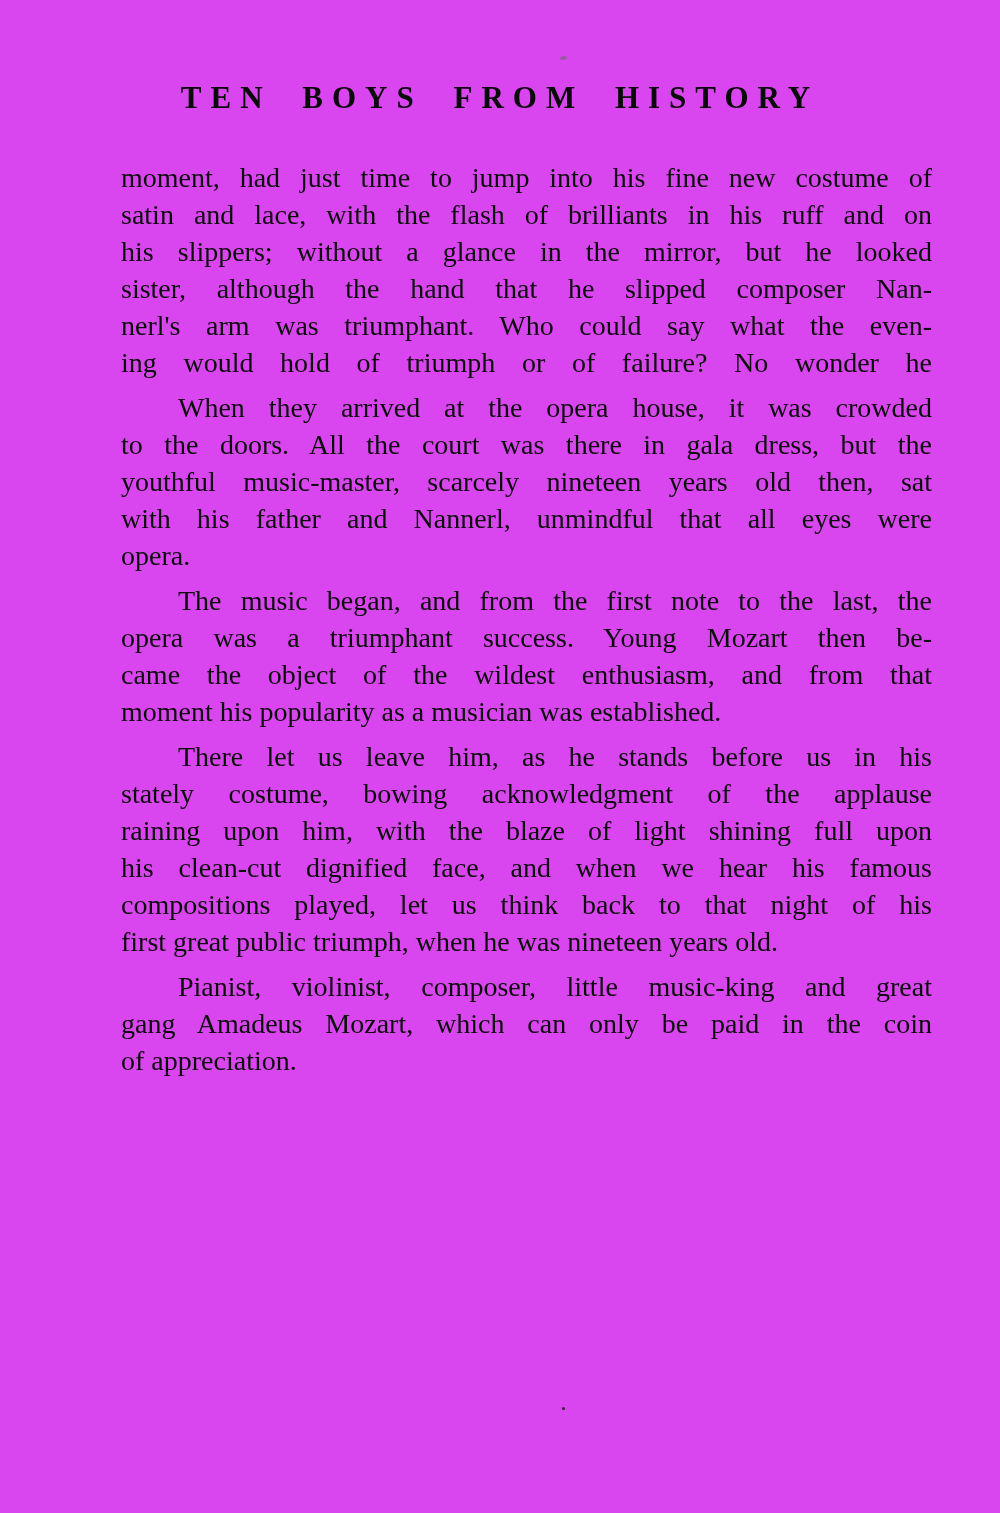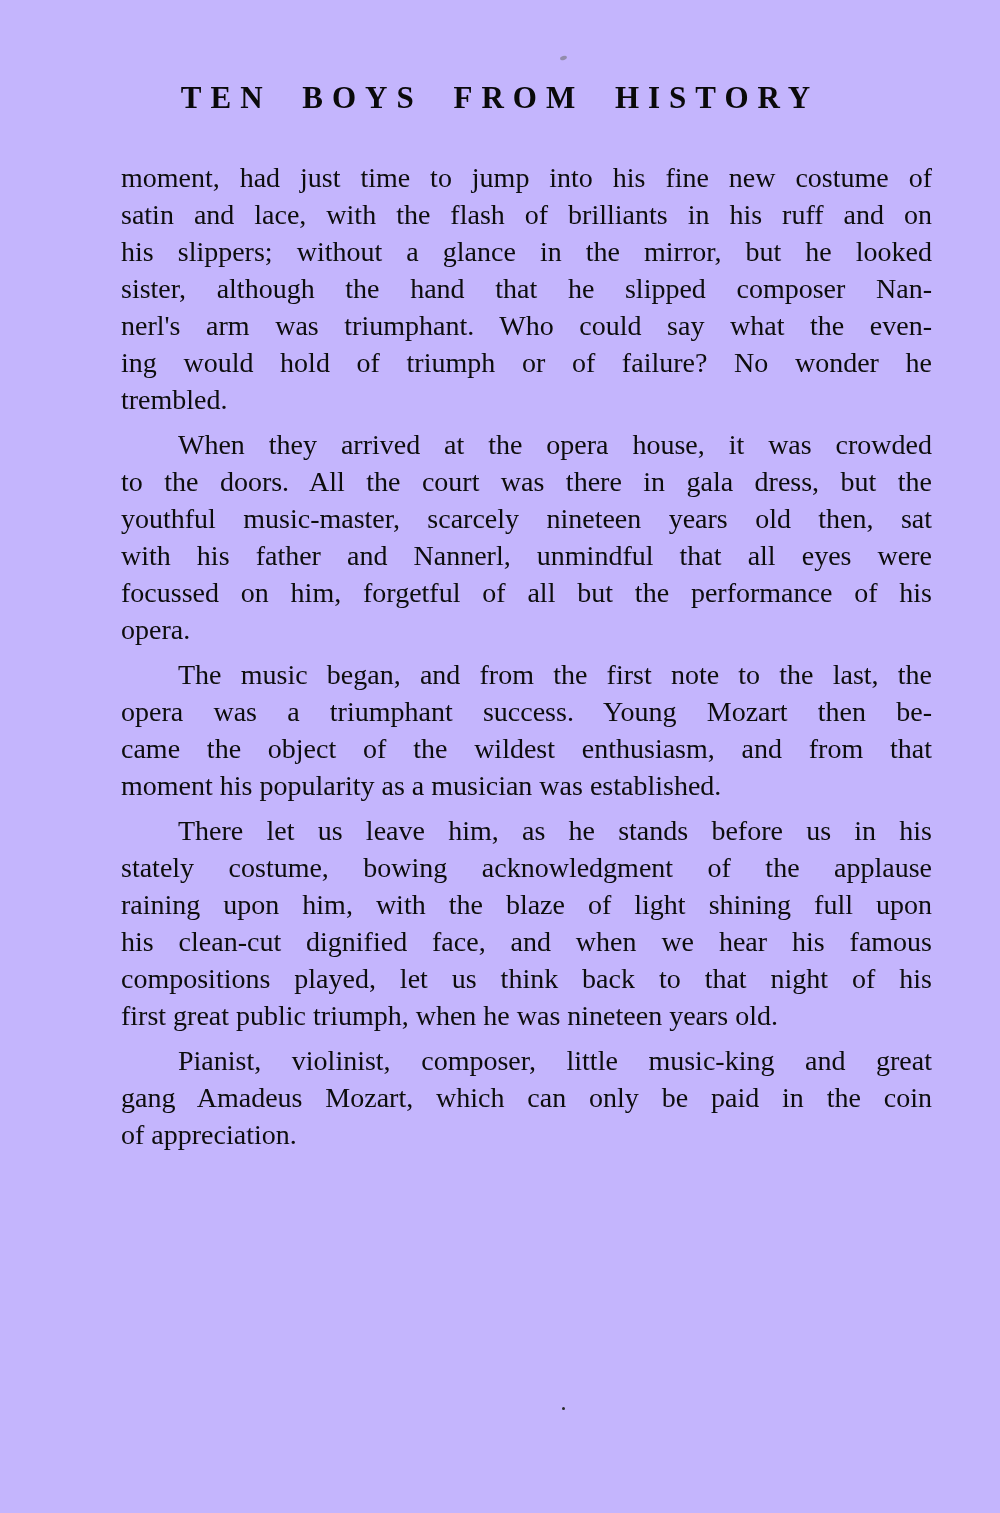--- a/index.html
+++ b/index.html
@@ -5,21 +5,21 @@
   html, body {
     margin: 0;
     padding: 0;
     background: #e9e9e9;
   }
   .page {
     position: relative;
     width: 1000px;
     height: 1513px;
     margin: 0 auto;
-    background: #c4b5fd;
+    background: #d946ef;
     overflow: hidden;
     font-family: "Liberation Serif", serif;
     color: #0d0d0d;
   }
   .running-head {
     position: absolute;
     top: 80px;
     left: 0;
     width: 100%;
     text-align: center;
@@ -81,28 +81,26 @@
   <div class="speck speck-top"></div>
   <div class="running-head">TEN BOYS FROM HISTORY</div>
   <div class="text-body">
       <div class="para">
         <div class="line">moment, had just time to jump into his fine new costume of</div>
         <div class="line">satin and lace, with the flash of brilliants in his ruff and on</div>
         <div class="line">his slippers; without a glance in the mirror, but he looked</div>
         <div class="line">sister, although the hand that he slipped composer Nan-</div>
         <div class="line">nerl's arm was triumphant.  Who could say what the even-</div>
         <div class="line">ing would hold of triumph or of failure?  No wonder he</div>
-        <div class="line last">trembled.</div>
       </div>
       <div class="para">
         <div class="line indent">When they arrived at the opera house, it was crowded</div>
         <div class="line">to the doors.  All the court was there in gala dress, but the</div>
         <div class="line">youthful music-master, scarcely nineteen years old then, sat</div>
         <div class="line">with his father and Nannerl, unmindful that all eyes were</div>
-        <div class="line">focussed on him, forgetful of all but the performance of his</div>
         <div class="line last">opera.</div>
       </div>
       <div class="para">
         <div class="line indent">The music began, and from the first note to the last, the</div>
         <div class="line">opera was a triumphant success.  Young Mozart then be-</div>
         <div class="line">came the object of the wildest enthusiasm, and from that</div>
         <div class="line last">moment his popularity as a musician was established.</div>
       </div>
       <div class="para">
         <div class="line indent">There let us leave him, as he stands before us in his</div>

